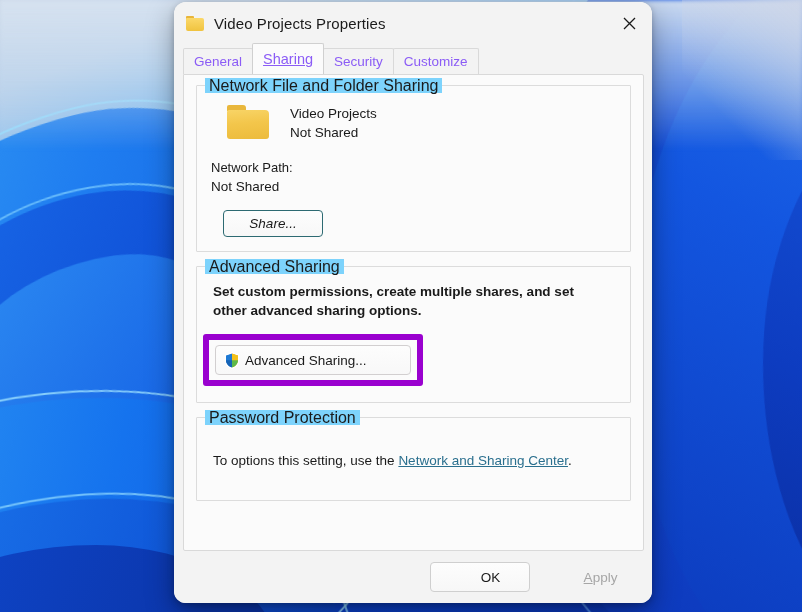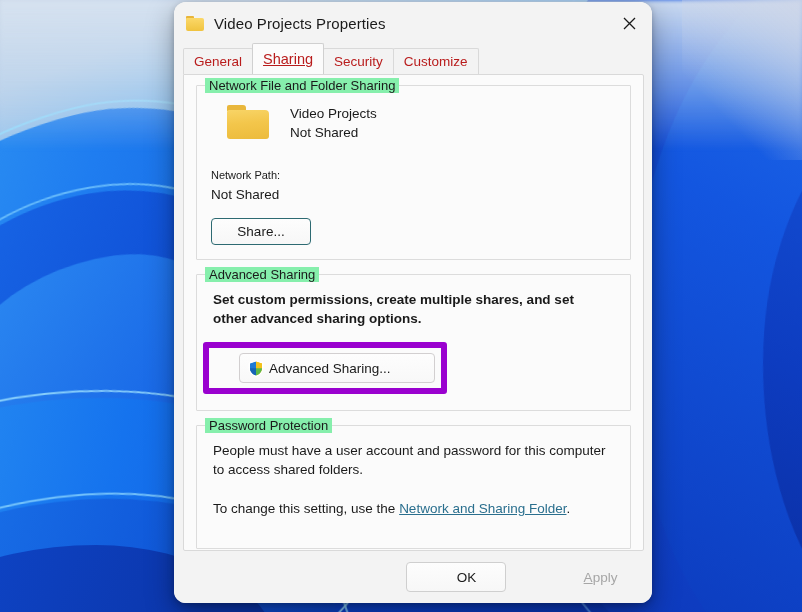--- a/index.html
+++ b/index.html
@@ -229,21 +229,21 @@
     display: flex;
     align-items: flex-end;
     background: #f3f3f3;
   }
   .tab {
     position: relative;
     height: 25px;
     line-height: 25px;
     padding: 0 10px;
     font-size: 13.5px;
-    color: #b91c1c;
+    color: #8b5cf6;
     background: #f3f3f3;
     border: 1px solid #d9d9d9;
     border-bottom: none;
     border-radius: 2px 2px 0 0;
     margin-right: -1px;
     white-space: nowrap;
     cursor: default;
   }
   .tab.active {
     height: 30px;
@@ -272,23 +272,23 @@
     position: relative;
     border: 1px solid #dcdcdc;
     border-radius: 1px;
     margin-bottom: 14px;
     padding: 13px 14px 14px 14px;
   }
   .group > .legend {
     position: absolute;
     top: -8px;
     left: 8px;
-    background: #86efac;
+    background: #7dd3fc;
     padding: 0 4px;
-    font-size: 13px;
+    font-size: 16px;
     color: #1a1a1a;
     line-height: 15px;
   }
 
   
   .share-row {
     display: flex;
     align-items: flex-start;
     margin: 4px 0 0 8px;
     padding-left: 8px;
@@ -315,23 +315,23 @@
     border-radius: 2px 4px 3px 3px;
   }
   .share-names {
     margin-left: 21px;
     font-size: 13.5px;
     color: #1a1a1a;
     line-height: 19px;
     padding-top: 1px;
   }
   .np-label {
-    font-size: 11px;
-    color: #1a1a1a;
-    margin-top: 24px;
+    font-size: 13px;
+    color: #1a1a1a;
+    margin-top: 16px;
     line-height: 19px;
   }
   .np-value {
     font-size: 13.5px;
     color: #1a1a1a;
     line-height: 19px;
   }
 
   .btn {
     font-family: "Liberation Sans", sans-serif;
@@ -339,36 +339,36 @@
     color: #1a1a1a;
     background: linear-gradient(180deg, #fdfdfd 0%, #f7f7f7 100%);
     border: 1px solid #cfcfcf;
     border-radius: 4px;
     padding: 0;
     height: 27px;
     cursor: default;
     display: inline-flex;
     align-items: center;
     justify-content: center;
-    margin-left: 24px;
   }
   .btn.default-outline {
     border-color: #2d6a72;
     border-width: 1px;
   }
   .btn.disabled {
     color: #a6a6a6;
     border-color: transparent;
     background: transparent;
   }
 
   #share-button {
     width: 100px;
     margin-top: 14px;
-    margin-left: 0;
+    margin-left: 12px;
+    font-style: italic;
   }
 
   
   .adv-desc {
     font-size: 13.5px;
     color: #1a1a1a;
     line-height: 19px;
     margin: 2px 0 0 2px;
     max-width: 385px;
     font-weight: bold;
@@ -518,24 +518,23 @@
               <path d="M8 0.6 L15 3 L15 8.4 C15 12.6 11.9 15.3 8 16.5 C4.1 15.3 1 12.6 1 8.4 L1 3 Z" fill="none" stroke="#ffffff" stroke-width="1"></path>
             </svg>
             <span class="lbl">Advanced Sharing...</span>
           </button>
         </div>
       </div>
 
       <div class="group" style="padding-bottom:30px;">
         <div class="legend">Password Protection</div>
 
-        <div class="pp-text">People must have a user account and password for this computer to access shared folders.</div>
 
         <div class="pp-text pp-text2">
-          <span>To change this setting, use the </span><a class="link">Network and Sharing Folder</a><span>.</span>
+          <span>To options this setting, use the </span><a class="link">Network and Sharing Center</a><span>.</span>
         </div>
       </div>
 
     </div>
 
     <div class="footer">
       <button class="btn">OK</button>
       <button class="btn disabled">
           <span class="accel">A</span>
           <span>pply</span>

